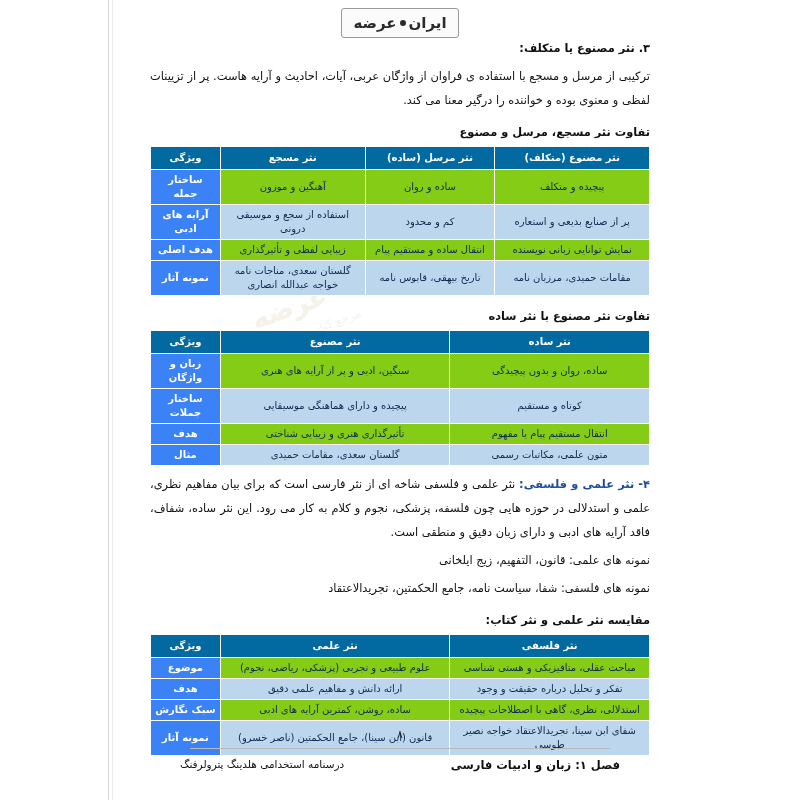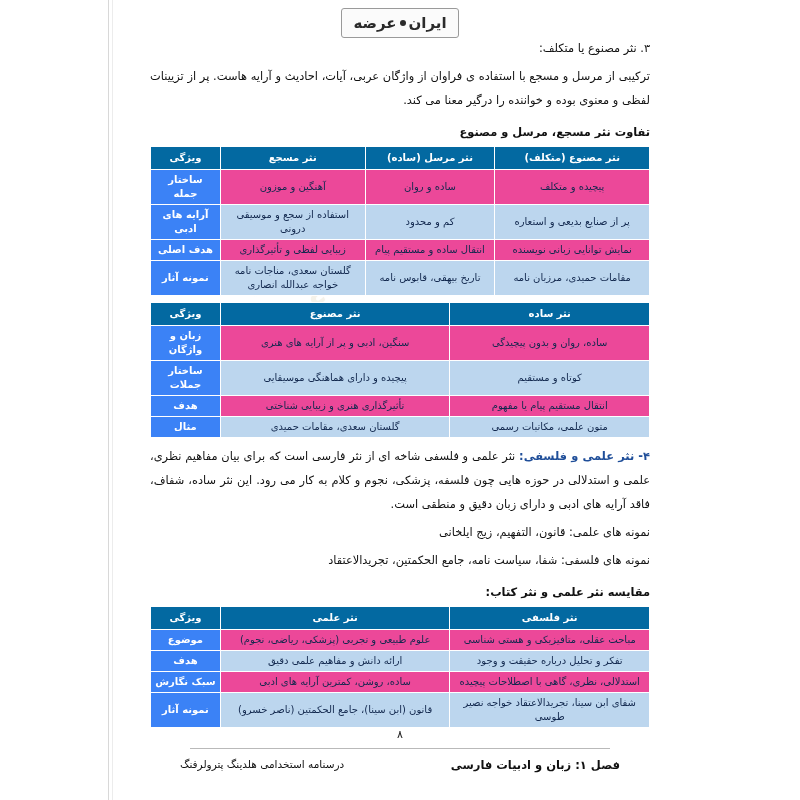--- a/index.html
+++ b/index.html
@@ -62,21 +62,21 @@
     text-align: right;
     direction: rtl;
   }
   p.para {
     margin: 0 0 4px 0;
     font-size: 11.4px;
     line-height: 24px;
     color: #111;
     text-align: justify;
   }
-  .bold { font-weight: normal; }
+  .bold { font-weight: bold; }
   .blue-bold { font-weight: bold; color: #1f4e99; }
   .heading {
     margin: 10px 0 4px 0;
     font-size: 11.4px;
     font-weight: bold;
     color: #111;
     line-height: 20px;
   }
   table.tbl {
     width: 100%;
@@ -98,21 +98,21 @@
     font-weight: bold;
     font-size: 10px;
     padding: 4px 4px;
   }
   table.tbl td.rowhead {
     background: #2f6cb0;
     color: #ffffff;
     font-weight: bold;
     width: 58px;
   }
-  table.tbl tr.alt1 td { background: #ec4899; }
+  table.tbl tr.alt1 td { background: #84cc16; }
   table.tbl tr.alt2 td { background: #bcd6ee; }
   table.tbl tr.alt1 td.rowhead,
   table.tbl tr.alt2 td.rowhead { background: #3b82f6; }
   
   .watermark {
     position: absolute;
     left: 190px; top: 250px;
     width: 240px; height: 230px;
     opacity: 0.25;
     pointer-events: none;
@@ -243,20 +243,21 @@
         </tr>
         <tr class="alt2">
           <td>مقامات حمیدی، مرزبان نامه</td>
           <td>تاریخ بیهقی، قابوس نامه</td>
           <td>گلستان سعدی، مناجات نامه خواجه عبدالله انصاری</td>
           <td class="rowhead">نمونه آثار</td>
         </tr>
       </tbody>
     </table>
 
+    <div class="heading">تفاوت نثر مصنوع با نثر ساده</div>
     <table class="tbl">
       <colgroup>
           <col style="width:40%">
           <col style="width:46%">
           <col style="width:14%">
         </colgroup>
       <thead>
         <tr>
           <th>نثر ساده</th>
           <th>نثر مصنوع</th>

